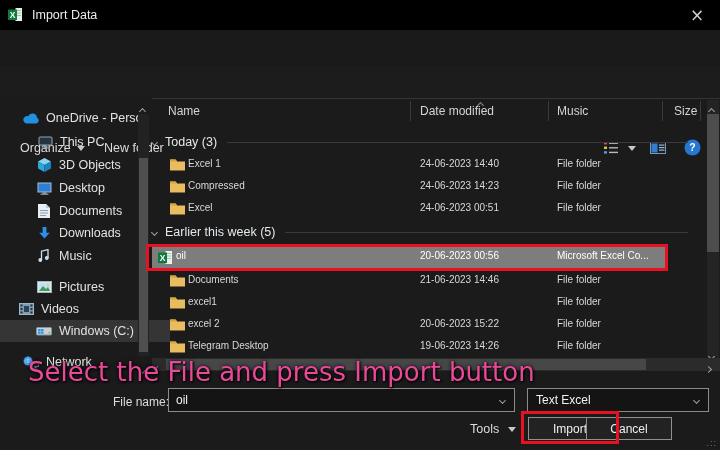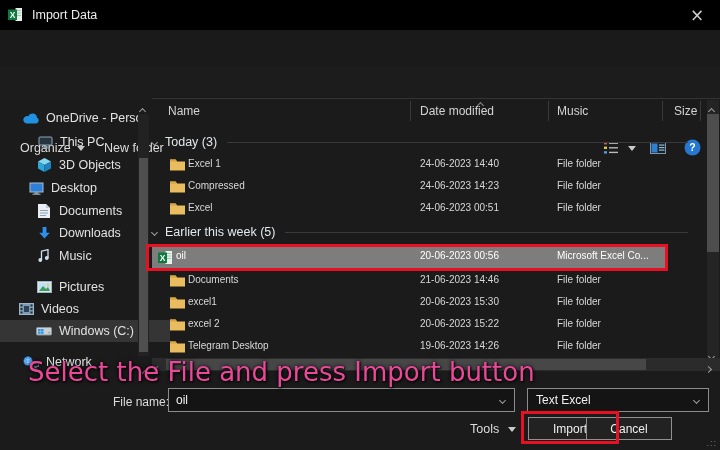--- a/index.html
+++ b/index.html
@@ -209,21 +209,21 @@
       <div class="side-item" style="top: 154px; padding-left: 34px;">
         <span class="ic">
           <svg width="13" height="14" viewBox="0 0 13 14">
             <polygon points="6.5,0 13,3.5 6.5,7 0,3.5" fill="#86d7f0"></polygon>
             <polygon points="0,3.5 6.5,7 6.5,14 0,10.5" fill="#2da6d8"></polygon>
             <polygon points="13,3.5 6.5,7 6.5,14 13,10.5" fill="#1b84c0"></polygon>
           </svg>
         </span>
         <span style="margin-left: 5px;">3D Objects</span>
       </div>
-      <div class="side-item" style="top: 177px; padding-left: 26px;">
+      <div class="side-item" style="top: 177px; padding-left: 34px;">
         <span class="ic">
           <svg width="15" height="13" viewBox="0 0 15 13">
             <rect x="1" y="1" width="13" height="9" fill="#2d7fd8" stroke="#a8bdcb"></rect>
             <rect x="5.5" y="10.5" width="4" height="1.2" fill="#a8bdcb"></rect>
             <rect x="3.5" y="11.7" width="8" height="1" fill="#a8bdcb"></rect>
           </svg>
         </span>
         <span style="margin-left: 5px;">Desktop</span>
       </div>
       <div class="side-item" style="top: 200px; padding-left: 34px;">
@@ -383,21 +383,20 @@
         <span class="cell" style="left: 36px;">Documents</span>
         <span class="cell" style="left: 268px;">21-06-2023 14:46</span>
         <span class="cell" style="left: 405px;">File folder</span>
       </div>
       <div class="row" style="top: 292px;">
         <span class="ic" style="left: 18px;"><svg width="15" height="13" viewBox="0 0 15 13">
             <path d="M0 1.5h5.6l1.5 2H15v9H0z" fill="#e9bd5f"></path>
             <path d="M0 1.5h5.6l1.5 2H0z" fill="#d7a443"></path>
           </svg></span>
         <span class="cell" style="left: 36px;">excel1</span>
-        <span class="cell" style="left: 268px;">20-06-2023 15:30</span>
         <span class="cell" style="left: 405px;">File folder</span>
       </div>
       <div class="row" style="top: 314px;">
         <span class="ic" style="left: 18px;"><svg width="15" height="13" viewBox="0 0 15 13">
             <path d="M0 1.5h5.6l1.5 2H15v9H0z" fill="#e9bd5f"></path>
             <path d="M0 1.5h5.6l1.5 2H0z" fill="#d7a443"></path>
           </svg></span>
         <span class="cell" style="left: 36px;">excel 2</span>
         <span class="cell" style="left: 268px;">20-06-2023 15:22</span>
         <span class="cell" style="left: 405px;">File folder</span>

